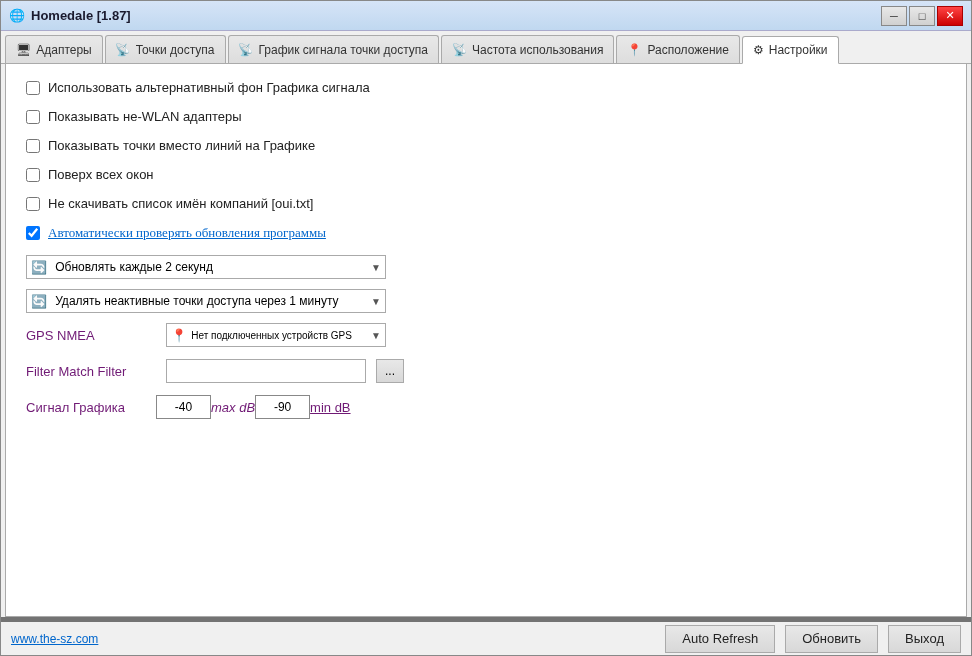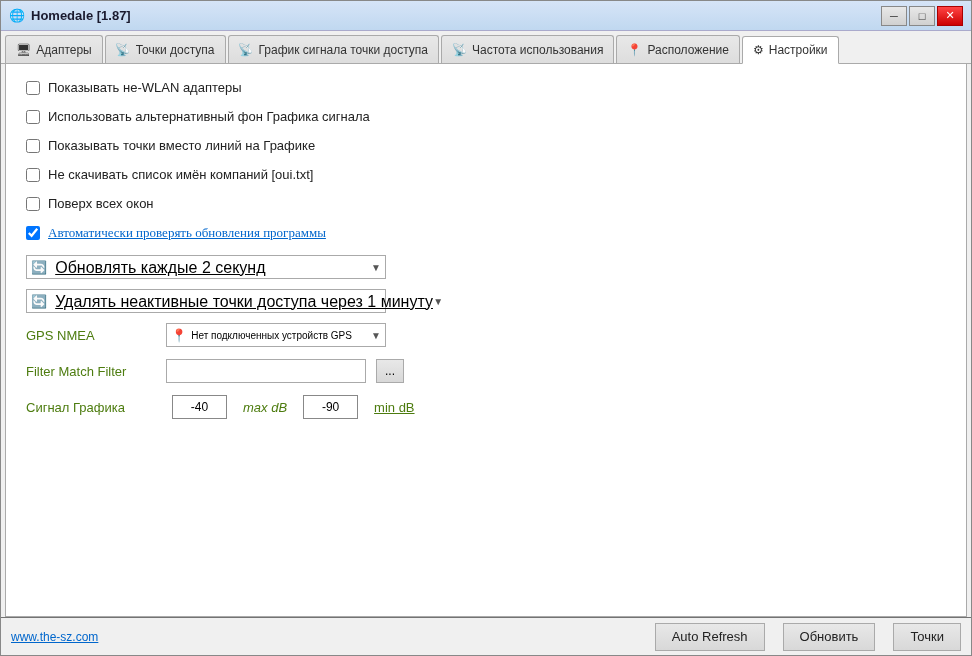--- a/index.html
+++ b/index.html
@@ -141,47 +141,46 @@
       background: white;
       width: 360px;
       height: 24px;
       padding: 0 4px;
       position: relative;
     }
     .dropdown-with-icon select {
       border: none;
       background: transparent;
       flex: 1;
-      font-size: 16px;
+      font-size: 12px;
       cursor: pointer;
       outline: none;
       appearance: none;
       -webkit-appearance: none;
       padding-left: 4px;
-      text-decoration: underline;
     }
     .dropdown-arrow {
       font-size: 10px;
       color: #555;
       pointer-events: none;
     }
     .dropdown-icon {
       margin-right: 4px;
       font-size: 13px;
     }
 
     .form-row {
       display: flex;
       align-items: center;
       gap: 10px;
       margin-bottom: 12px;
     }
     .form-label {
       font-size: 13px;
-      color: #4d7c0f;
+      color: #701a75;
       min-width: 130px;
     }
     .gps-select-wrap {
       display: flex;
       align-items: center;
       border: 1px solid #aaa;
       background: white;
       height: 24px;
       padding: 0 4px;
       min-width: 220px;
@@ -210,55 +209,55 @@
       border: 1px solid #aaa;
       height: 24px;
       width: 200px;
       padding: 0 4px;
       font-size: 12px;
     }
 
     .signal-row {
       display: flex;
       align-items: center;
-      gap: 16px;
+      gap: 0;
     }
     .signal-input {
       border: 1px solid #888;
       background: white;
       height: 24px;
       width: 55px;
       padding: 0 12px;
       font-size: 12px;
       text-align: center;
     }
 
     .status-bar {
       height: 38px;
       background: #f0f0f0;
-      border-top: 1px solid #737373;
+      border-top: 5px solid #737373;
       display: flex;
       align-items: center;
       justify-content: space-between;
       padding: 0 10px;
     }
     .status-bar-left {
       display: flex;
       align-items: center;
     }
     .website-link {
       color: #0066cc;
       text-decoration: underline;
       font-size: 12px;
       cursor: pointer;
     }
     .status-bar-right {
       display: flex;
       align-items: center;
-      gap: 18px;
+      gap: 10px;
     }
     .status-btn {
       height: 28px;
       padding: 0 16px;
       border: 1px solid #aaa;
       background: linear-gradient(to bottom, #e8e8e8, #d8d8d8);
       cursor: pointer;
       font-size: 13px;
       color: #222;
       display: flex;
@@ -305,42 +304,42 @@
     </div>
     <div class="tab active">
       <span class="tab-icon">⚙</span>
       <span>Настройки</span>
     </div>
   </div>
 
   <div class="content-area">
 
     <div class="checkbox-row">
+      <input type="checkbox" id="cb1" style="">
+      <label class="checkbox-label" for="cb1">Использовать альтернативный фон Графика сигнала</label>
+    </div>
+
+    <div class="checkbox-row">
       <input type="checkbox" id="cb0" style="">
       <label class="checkbox-label" for="cb0">Показывать не-WLAN адаптеры</label>
     </div>
 
     <div class="checkbox-row">
-      <input type="checkbox" id="cb1" style="">
-      <label class="checkbox-label" for="cb1">Использовать альтернативный фон Графика сигнала</label>
-    </div>
-
-    <div class="checkbox-row">
       <input type="checkbox" id="cb2" style="">
       <label class="checkbox-label" for="cb2">Показывать точки вместо линий на Графике</label>
     </div>
 
     <div class="checkbox-row">
+      <input type="checkbox" id="cb4" style="">
+      <label class="checkbox-label" for="cb4">Поверх всех окон</label>
+    </div>
+
+    <div class="checkbox-row">
       <input type="checkbox" id="cb3" style="">
       <label class="checkbox-label" for="cb3">Не скачивать список имён компаний [oui.txt]</label>
-    </div>
-
-    <div class="checkbox-row">
-      <input type="checkbox" id="cb4" style="">
-      <label class="checkbox-label" for="cb4">Поверх всех окон</label>
     </div>
 
     <div class="checkbox-row">
       <input type="checkbox" id="cb5" checked="" style="">
       <label class="checkbox-label link" for="cb5">Автоматически проверять обновления программы</label>
     </div>
 
     <div class="dropdown-row">
       <div class="dropdown-with-icon">
         <span class="dropdown-icon">🔄</span>
@@ -393,16 +392,16 @@
 
   </div>
 
   <div class="status-bar">
     <div class="status-bar-left">
       <a class="website-link">www.the-sz.com</a>
     </div>
     <div class="status-bar-right">
       <button class="status-btn">Auto Refresh</button>
       <button class="status-btn">Обновить</button>
-      <button class="status-btn">Точки</button>
+      <button class="status-btn">Выход</button>
     </div>
   </div>
 </div>
 
 </body></html>

